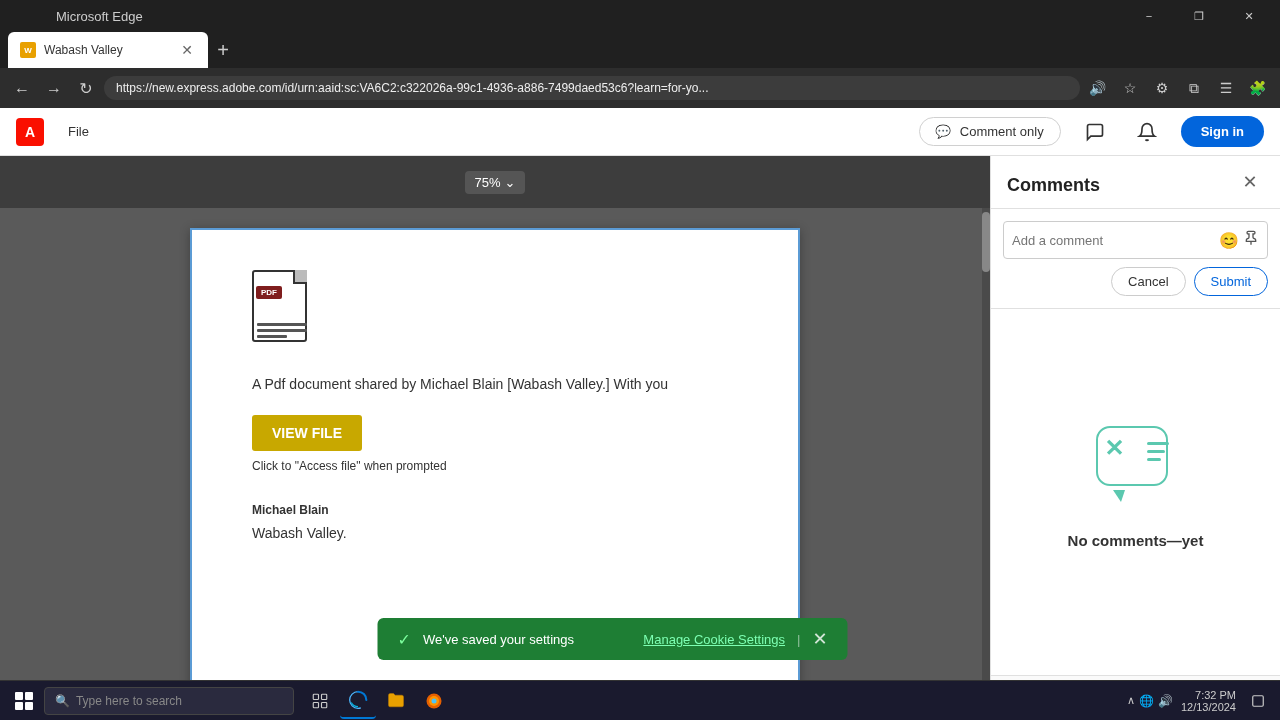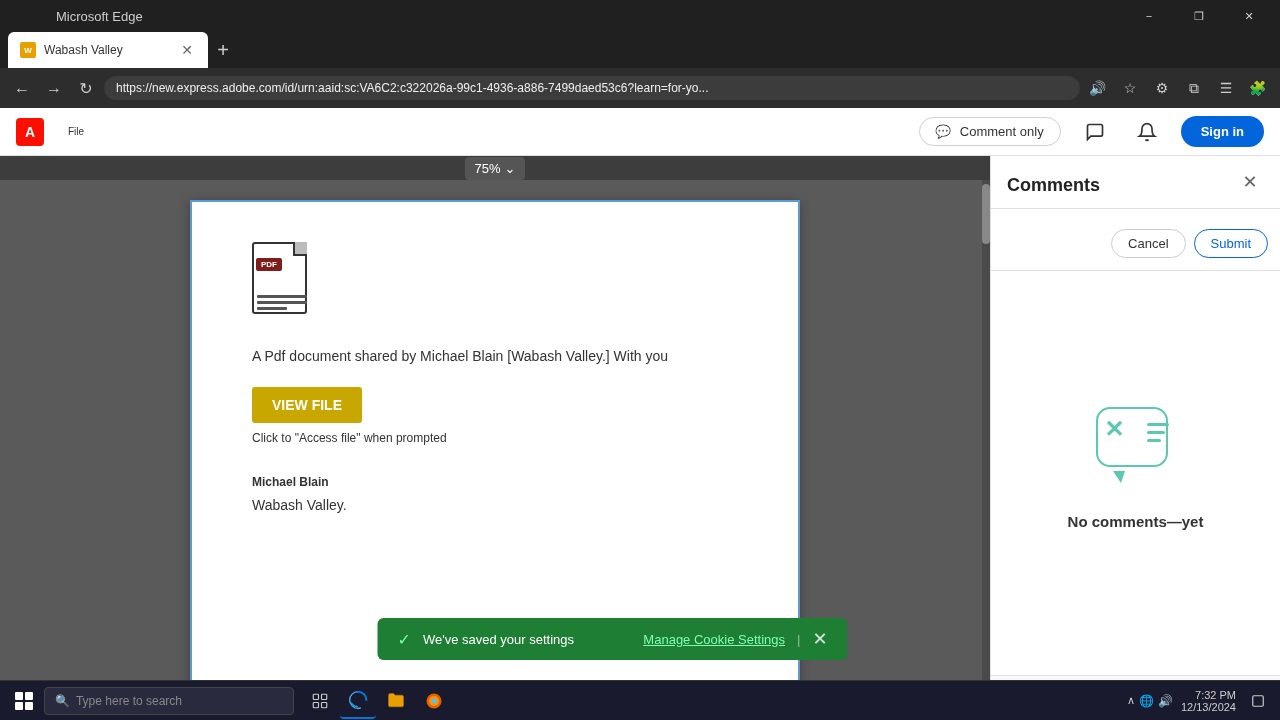--- a/index.html
+++ b/index.html
@@ -19,32 +19,32 @@
 
     .address-bar { display: flex; align-items: center; height: 40px; padding: 0 8px; gap: 4px; background: #2d2d2d; }
     .nav-btn { width: 28px; height: 28px; display: flex; align-items: center; justify-content: center; color: #ccc; font-size: 16px; cursor: pointer; border-radius: 4px; }
     .address-input { flex: 1; height: 24px; background: #3c3c3c; border: none; border-radius: 14px; padding: 0 12px; color: #eee; font-size: 12px; display: flex; align-items: center; overflow: hidden; text-overflow: ellipsis; white-space: nowrap; }
     .address-icons { display: flex; gap: 4px; }
     .addr-icon-btn { width: 28px; height: 28px; display: flex; align-items: center; justify-content: center; color: #ccc; font-size: 14px; cursor: pointer; border-radius: 4px; }
 
     
     .app-header { display: flex; align-items: center; height: 48px; background: #fff; border-bottom: 1px solid #e0e0e0; padding: 0 16px; gap: 16px; }
     .adobe-logo { width: 28px; height: 28px; background: #fa0f00; border-radius: 4px; display: flex; align-items: center; justify-content: center; color: white; font-weight: bold; font-size: 14px; }
-    .file-menu { font-size: 10px; color: #333; cursor: pointer; padding: 4px 8px; border-radius: 4px; }
+    .file-menu { font-size: 13px; color: #333; cursor: pointer; padding: 4px 8px; border-radius: 4px; }
     .header-spacer { flex: 1; }
     .comment-only-btn { display: flex; align-items: center; gap: 8px; border: 1px solid #d0d0d0; border-radius: 20px; padding: 6px 16px; cursor: pointer; font-size: 13px; color: #333; }
     .header-icon-btn { width: 36px; height: 36px; display: flex; align-items: center; justify-content: center; color: #333; font-size: 18px; cursor: pointer; border-radius: 50%; }
     .sign-in-btn { background: #0265dc; color: white; border: none; border-radius: 20px; padding: 8px 20px; font-size: 13px; font-weight: 600; cursor: pointer; }
 
     
     .main-area { display: flex; height: calc(720px - 32px - 36px - 40px - 48px); }
     
     
     .pdf-viewer { flex: 1; background: #5a5a5a; overflow: hidden; position: relative; display: flex; flex-direction: column; }
-    .pdf-toolbar { display: flex; align-items: center; justify-content: center; height: 24px; background: #3d3d3d; gap: 8px; }
+    .pdf-toolbar { display: flex; align-items: center; justify-content: center; height: 52px; background: #3d3d3d; gap: 8px; }
     .zoom-display { display: flex; align-items: center; gap: 4px; background: #555; border-radius: 4px; padding: 4px 10px; color: #fff; font-size: 13px; cursor: pointer; }
     .pdf-content { flex: 1; overflow: auto; display: flex; justify-content: center; align-items: flex-start; padding: 20px; position: relative; }
     .scroll-bar { position: absolute; right: 0; top: 0; width: 8px; height: 100%; background: #4a4a4a; }
     .scroll-thumb { width: 8px; height: 60px; background: #888; border-radius: 4px; margin-top: 4px; }
     
     .pdf-page { background: white; width: 610px; min-height: 750px; padding: 40px; box-shadow: 0 2px 10px rgba(0,0,0,0.3); border: 2px solid #5b9bd5; position: relative; }
     .pdf-icon { display: flex; justify-content: flex-start; margin-bottom: 24px; margin-left: 20px; }
 
     .pdf-text { margin-bottom: 20px; font-size: 14px; color: #333; line-height: 1.5; margin-left: 20px; }
     .view-file-btn { background: #c8a800; color: white; border: none; padding: 10px 20px; font-size: 14px; font-weight: bold; cursor: pointer; border-radius: 3px; margin-left: 20px; margin-bottom: 8px; display: block; }
@@ -215,20 +215,30 @@
     </div>
   </div>
 
   <div class="comments-panel">
     <div class="comments-header">
       <span class="comments-title">Comments</span>
       <span class="close-btn">✕</span>
     </div>
 
     <div class="comment-input-area">
+      <div class="comment-input-box">
+        <input class="comment-input" type="text" placeholder="Add a comment" style="">
+        <span class="comment-input-icon">😊</span>
+        <span class="comment-input-icon">
+          <svg width="16" height="16" viewBox="0 0 24 24" fill="none" stroke="#555" stroke-width="2">
+            <line x1="12" y1="17" x2="12" y2="22"></line>
+            <path d="M5 17h14v-1.76a2 2 0 0 0-1.11-1.79l-1.78-.9A2 2 0 0 1 15 10.76V6h1a2 2 0 0 0 0-4H8a2 2 0 0 0 0 4h1v4.76a2 2 0 0 1-1.11 1.79l-1.78.9A2 2 0 0 0 5 15.24Z"></path>
+          </svg>
+        </span>
+      </div>
       <div class="comment-actions">
         <button class="cancel-btn">Cancel</button>
         <button class="submit-btn">Submit</button>
       </div>
     </div>
 
     <div class="comments-empty">
 
       <div style="width:90px; height:90px; position:relative; margin-bottom:16px;">
 

